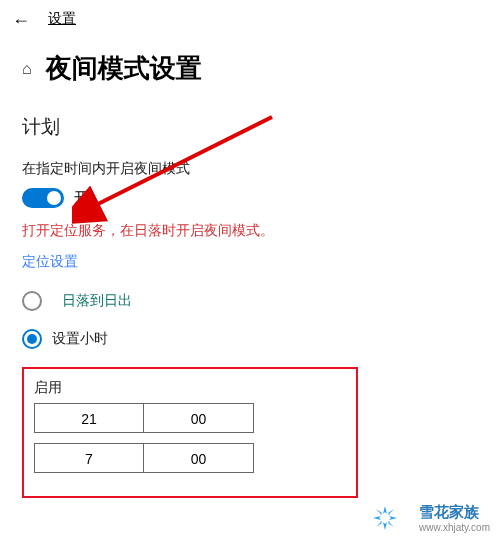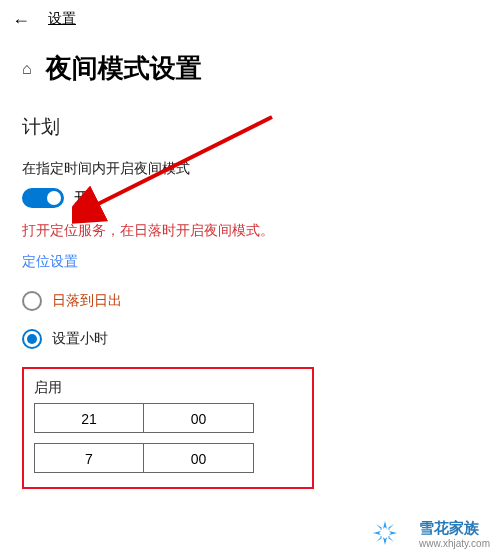--- a/index.html
+++ b/index.html
@@ -121,27 +121,28 @@
       width: 10px;
       height: 10px;
       background: #0078d4;
       border-radius: 50%;
     }
     .radio-label {
       font-size: 14px;
       color: #222;
     }
     .radio-label.disabled {
-      color: #c2410c;
+      color: #0f766e;
+      margin-left: 10px;
     }
     .time-area {
       border: 2px solid #e81123;
-      padding: 6px 10px 14px;
+      padding: 6px 10px 23px;
       margin-top: 6px;
-      width: 292px;
+      width: 336px;
     }
     .time-label {
       font-size: 14px;
       color: #222;
       margin-bottom: 6px;
       margin-top: 4px;
     }
     .time-inputs {
       display: flex;
     }
@@ -159,24 +160,24 @@
     }
     .time-group { margin-bottom: 10px; }
     .arrow-annot {
       position: absolute;
       top: 112px;
       left: 72px;
       pointer-events: none;
     }
     .watermark {
       position: absolute;
-      bottom: 6px;
+      bottom: 22px;
       right: 10px;
       display: flex;
-      align-items: flex-start;
+      align-items: center;
       gap: 20px;
       font-size: 15px;
       font-weight: 600;
       color: #2a7bb8;
     }
     .watermark svg { display: block; }
     .watermark .url {
       font-size: 10px;
       color: #888;
       font-weight: normal;

